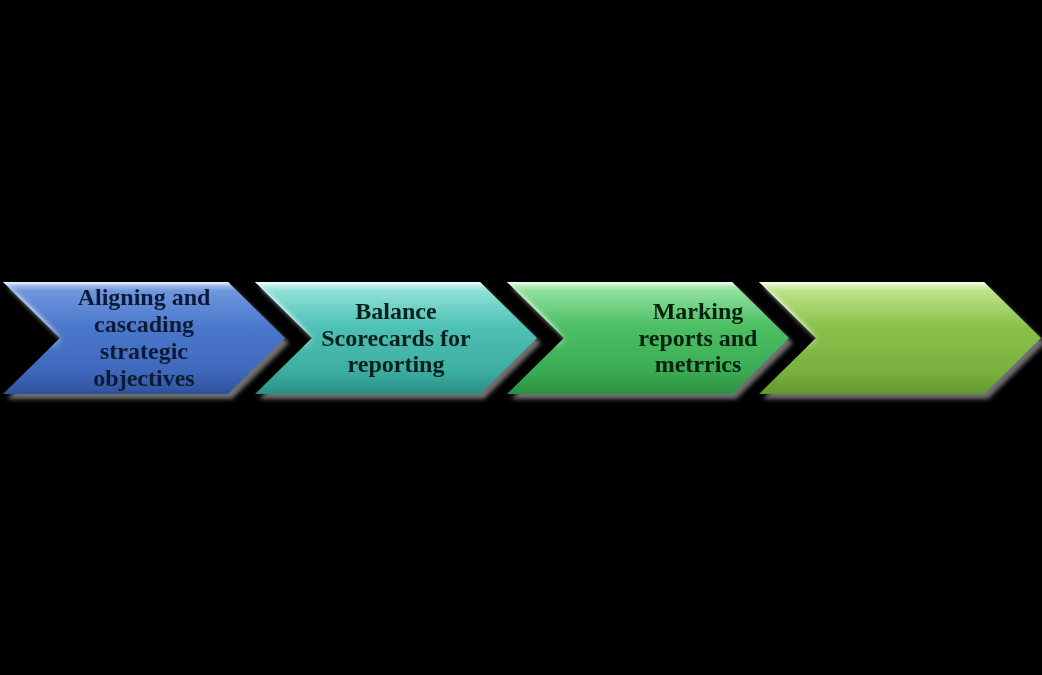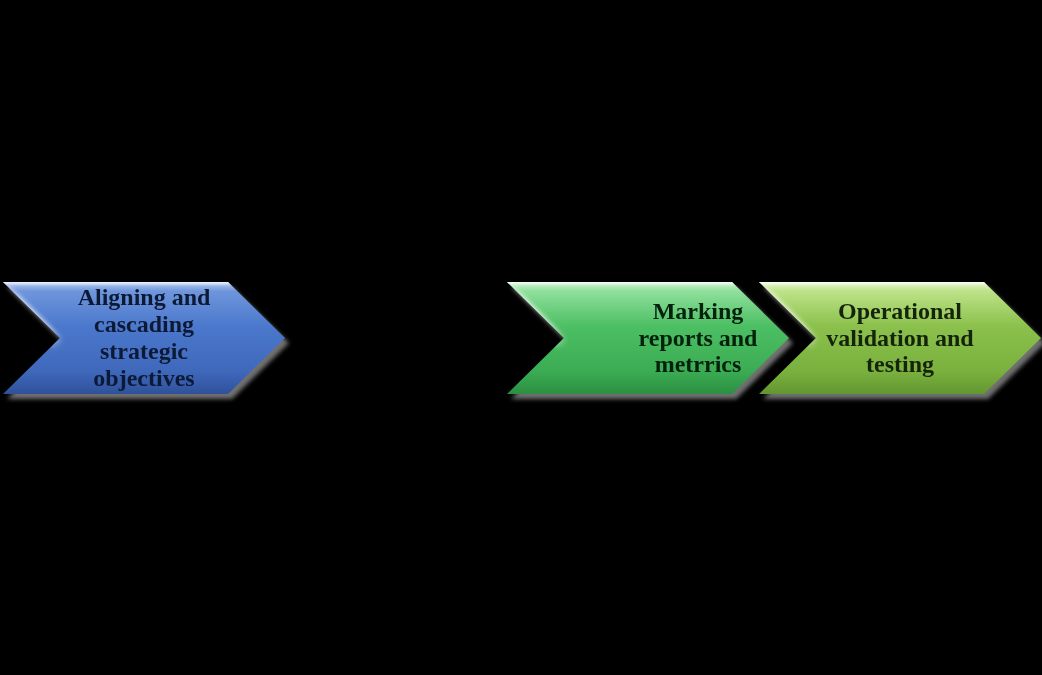--- a/index.html
+++ b/index.html
@@ -91,35 +91,41 @@
       <div class="arrow-shape" style="background: linear-gradient(rgb(188, 208, 243) 0%, rgb(111, 150, 220) 8%, rgb(75, 120, 204) 40%, rgb(63, 104, 187) 80%, rgb(47, 81, 155) 100%);">
         <div class="edge-sheen"></div>
         <div class="gloss"></div>
         <div class="arrow-label" style="color: rgb(13, 26, 54);">Aligning and
 cascading
 strategic
 objectives</div>
       </div>
     </div>
 
+    <div class="arrow-wrap arrow-2">
+      <div class="arrow-shape" style="background: linear-gradient(rgb(218, 246, 242) 0%, rgb(143, 224, 215) 8%, rgb(79, 192, 180) 40%, rgb(61, 173, 161) 80%, rgb(43, 142, 132) 100%);">
+        <div class="edge-sheen"></div>
+        <div class="gloss"></div>
+        <div class="arrow-label" style="color: rgb(4, 32, 29);">Balance
+Scorecards for
+reporting</div>
+      </div>
+    </div>
 
     <div class="arrow-wrap arrow-3">
       <div class="arrow-shape" style="background: linear-gradient(rgb(213, 244, 217) 0%, rgb(143, 224, 155) 8%, rgb(76, 190, 99) 40%, rgb(59, 172, 83) 80%, rgb(43, 143, 66) 100%); justify-content: flex-end;">
         <div class="edge-sheen"></div>
         <div class="gloss"></div>
         <div class="arrow-label" style="color: rgb(3, 33, 12);">Marking
 reports and
 metrrics</div>
       </div>
     </div>
 
     <div class="arrow-wrap arrow-4">
       <div class="arrow-shape" style="background: linear-gradient(rgb(234, 248, 212) 0%, rgb(189, 227, 136) 8%, rgb(138, 192, 75) 40%, rgb(122, 177, 62) 80%, rgb(99, 150, 48) 100%);">
         <div class="edge-sheen"></div>
         <div class="gloss"></div>
-        <div class="arrow-label" style="color: rgb(21, 35, 10);">Operational
-validation and
-testing</div>
       </div>
     </div>
 
   </div>
 </div>
 
 </body></html>

